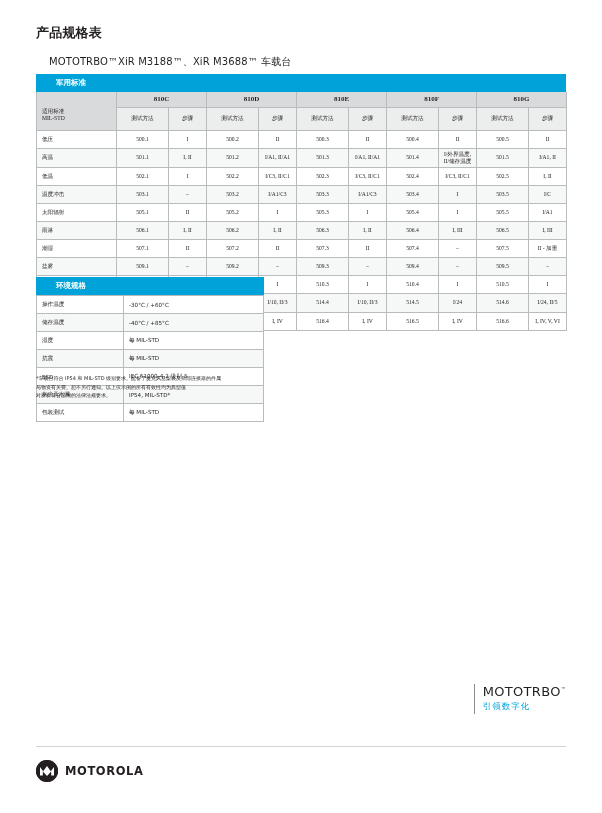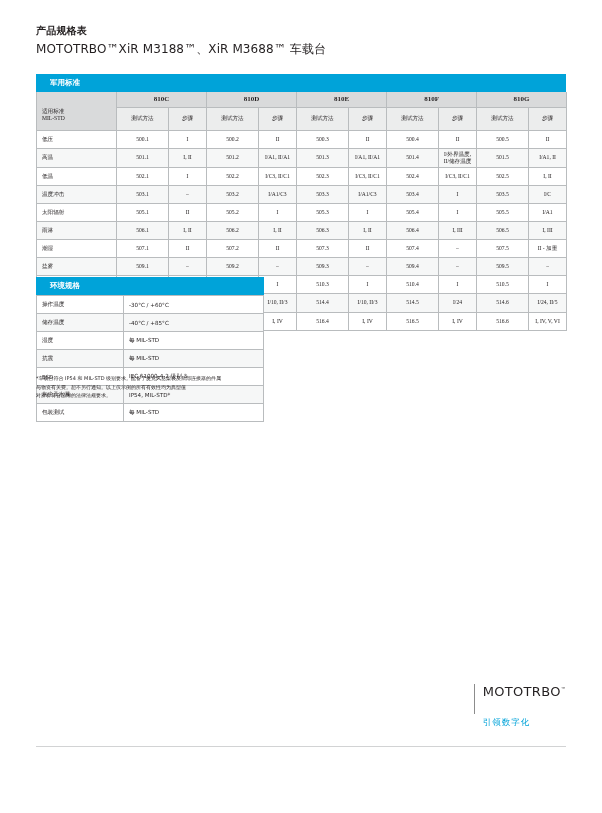--- a/index.html
+++ b/index.html
@@ -20,38 +20,38 @@
     left: 0; top: 0;
     width: 602px;
     height: 813px;
   }
   .title-block {
     position: absolute;
     left: 36px;
     top: 24px;
   }
   .doc-title {
-    font-size: 10px;
+    font-size: 13px;
     font-weight: bold;
     letter-spacing: 0.2px;
     margin: 0 0 3px 0;
     color: #231f20;
   }
   .doc-subtitle {
-    font-size: 12px;
-    margin: 0;
+    font-size: 10px;
+    margin: 13px;
     color: #231f20;
     letter-spacing: 0.1px;
   }
   .section-header {
     background: #00a3d9;
     color: #ffffff;
     font-size: 7.5px;
     font-weight: bold;
-    padding: 4px 14px;
+    padding: 4px 20px;
     box-sizing: border-box;
   }
   
   .mil-table-wrap {
     position: absolute;
     left: 36px;
     top: 74px;
     width: 530px;
   }
   table.mil {
@@ -147,21 +147,21 @@
     font-family: "DejaVu Sans", "Liberation Sans", sans-serif;
   }
   .mototrbo .m1 b { font-weight: normal; }
   .mototrbo .tm {
     font-size: 5px;
     vertical-align: super;
   }
   .mototrbo .m2 {
     font-size: 8.5px;
     color: #00a3d9;
-    margin-top: 18px;
+    margin-top: 2px;
     letter-spacing: 1px;
   }
   .footer-rule {
     position: absolute;
     left: 36px;
     top: 746px;
     width: 530px;
     height: 1px;
     background: #d2d3d4;
   }
@@ -424,14 +424,23 @@
 
   <div class="footnote">*车载台符合 IP54 和 MIL-STD 级别要求。配备了麦克风悬架表及后部连接器的件属<br>与物资有关费。恕不另行通知。以上仅示例的所有有效性均为典型值<br>对辨析符合适用的法律法规要求。</div>
 
   <div class="mototrbo">
     <div class="m1"><span>MOTO</span><b>TRBO</b><span class="tm">™</span></div>
     <div class="m2">引领数字化</div>
   </div>
 
   <div class="footer-rule"></div>
 
+  <div class="moto-logo">
+    <span class="moto-mark">
+      <svg width="22" height="22" viewBox="0 0 22 22" aria-hidden="true">
+        <circle cx="11" cy="11" r="11" fill="#231f20"></circle>
+        <path d="M4 15.5 L4 7 L7.2 11.2 L11 6 L14.8 11.2 L18 7 L18 15.5 L15.2 15.5 L15.2 11.6 L11 16 L6.8 11.6 L6.8 15.5 Z" fill="#ffffff"></path>
+      </svg>
+    </span>
+    <span class="moto-word">MOTOROLA</span>
+  </div>
 
 </div>
 
 </body></html>

